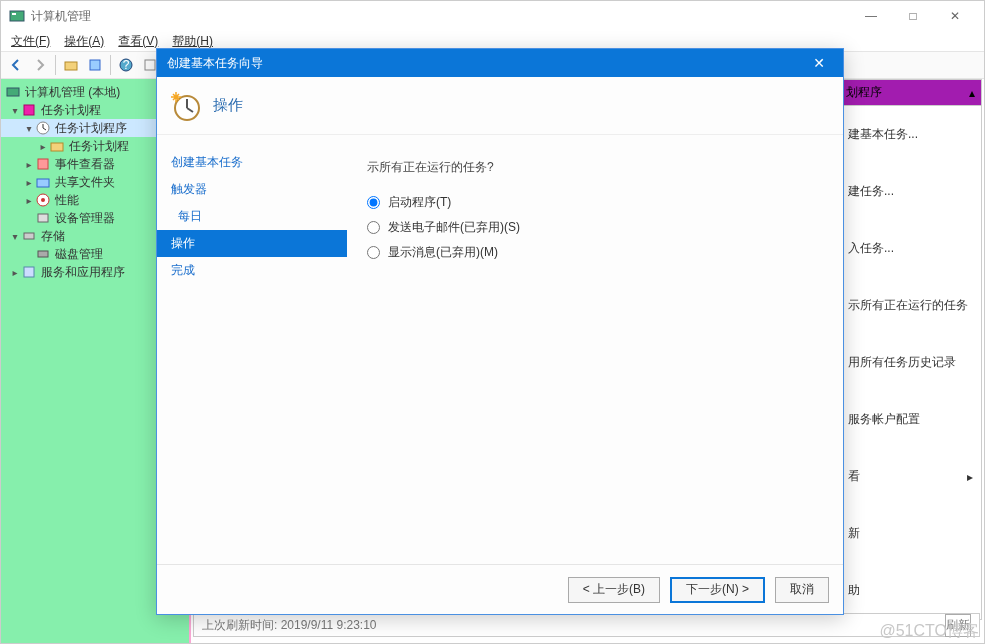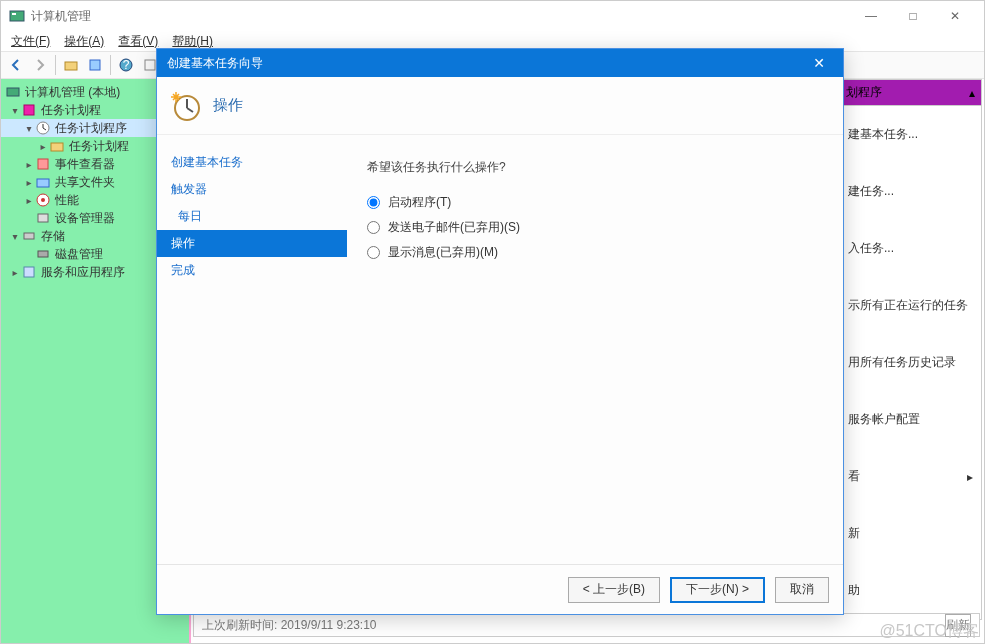--- a/index.html
+++ b/index.html
@@ -265,21 +265,21 @@
   </div>
   <div class="modal-body">
     <div class="wizard-nav">
       <div class="wstep">创建基本任务</div>
       <div class="wstep">触发器</div>
       <div class="wstep sub">每日</div>
       <div class="wstep active">操作</div>
       <div class="wstep">完成</div>
     </div>
     <div class="wizard-content">
-      <div class="prompt">希望该任务执行什么操作?</div>
+      <div class="prompt">示所有正在运行的任务?</div>
       <label class="radio-row">
         <input type="radio" name="act" checked="" style="">
         <span>启动程序(T)</span>
       </label>
       <label class="radio-row">
         <input type="radio" name="act" style="">
         <span>发送电子邮件(已弃用)(S)</span>
       </label>
       <label class="radio-row">
         <input type="radio" name="act" style="">

